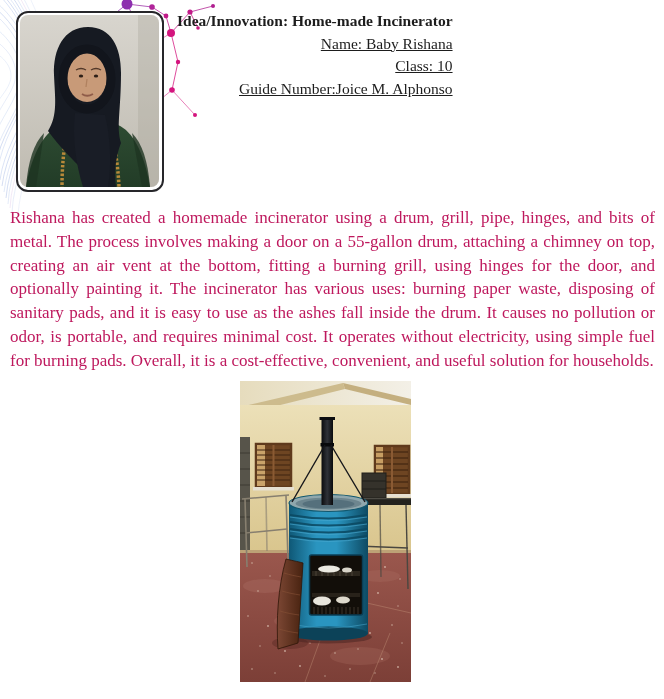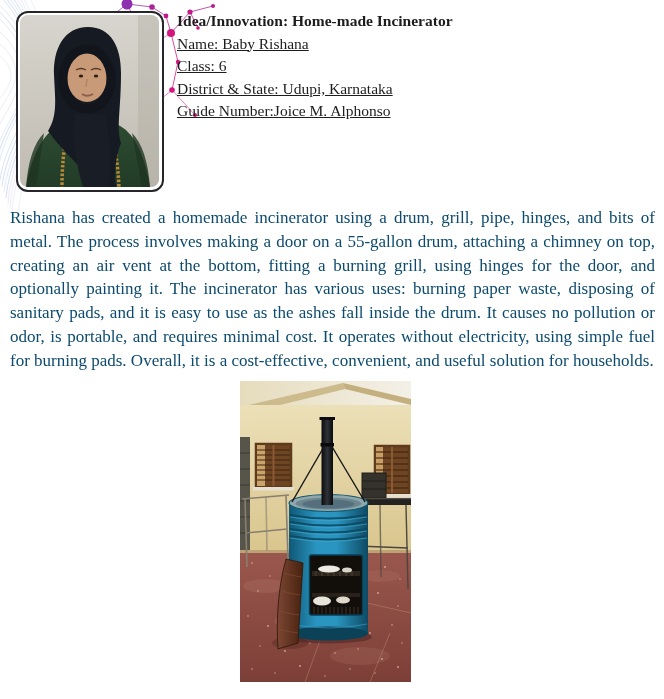--- a/index.html
+++ b/index.html
@@ -3,25 +3,25 @@
 <meta charset="utf-8">
 <style>
   html,body{margin:0;padding:0;background:#ffffff;}
   .page{position:relative;width:664px;height:699px;background:#ffffff;overflow:hidden;
         font-family:"Liberation Serif",serif;}
   .wave-deco{position:absolute;left:0;top:0;pointer-events:none;}
   .net-deco{position:absolute;left:95px;top:0;pointer-events:none;}
   .photo-frame{position:absolute;left:16px;top:11px;width:148px;height:181px;box-sizing:border-box;
         border:2.5px solid #26262a;border-radius:12px;background:#ffffff;padding:2px;overflow:hidden;}
   .photo-frame svg{display:block;width:139px;height:172px;border-radius:8px;}
-  .info-block{position:absolute;left:177px;top:10px;font-size:15.5px;line-height:22.6px;color:#1d1d1d;}
+  .info-block{position:absolute;left:177px;top:10px;font-size:15.5px;line-height:22.6px;color:#1d1d1d;text-align:right;}
   .info-title{font-weight:bold;}
   .info-line{white-space:pre-wrap;text-decoration:underline;}
   .description{position:absolute;left:10px;top:206px;width:645px;margin:0;font-size:17px;
-        line-height:23.8px;text-align:justify;color:#0c4a6e;}
+        line-height:23.8px;text-align:justify;color:#be185d;}
   .incinerator-photo{position:absolute;left:240px;top:381px;width:171px;height:301px;}
   .incinerator-photo svg{display:block;width:100%;height:100%;}
 </style>
 </head>
 <body>
 
 <div class="page">
 
   <svg class="wave-deco" width="72" height="216" viewBox="0 0 72 216" fill="none">
     <g stroke="#9fb6e6" stroke-width="0.7" opacity="0.75">
@@ -108,22 +108,21 @@
       <ellipse cx="61" cy="61" rx="2.2" ry="1.5" fill="#2e2018"></ellipse>
       <ellipse cx="76" cy="61" rx="2.2" ry="1.5" fill="#2e2018"></ellipse>
       <path d="M 67,64 L 66,72" stroke="#b0815f" stroke-width="1.2" fill="none"></path>
       <path d="M 62,79 q 5,3.5 11,0" stroke="#8f5c49" stroke-width="1.8" fill="none"></path>
     </svg>
   </div>
 
   <div class="info-block">
     <div class="info-title">Idea/Innovation: Home-made Incinerator</div>
     <div class="info-line">Name: Baby Rishana</div>
-    <div class="info-line">Class: 6</div>
-    <div class="info-line">District &amp; State: Udupi, Karnataka</div>
+    <div class="info-line">Class: 10</div>
     <div class="info-line">Guide Number:Joice M. Alphonso</div>
   </div>
 
   <p class="description">Rishana has created a homemade incinerator using a drum, grill, pipe, hinges, and bits of metal. The process involves making a door on a 55-gallon drum, attaching a chimney on top, creating an air vent at the bottom, fitting a burning grill, using hinges for the door, and optionally painting it. The incinerator has various uses: burning paper waste, disposing of sanitary pads, and it is easy to use as the ashes fall inside the drum. It causes no pollution or odor, is portable, and requires minimal cost. It operates without electricity, using simple fuel for burning pads. Overall, it is a cost-effective, convenient, and useful solution for households.</p>
 
   <div class="incinerator-photo">
     <svg viewBox="0 0 171 301">
       <defs>
         <linearGradient id="ceilg" x1="0" y1="0" x2="1" y2="0">
           <stop offset="0" stop-color="#e6dcbd"></stop>

